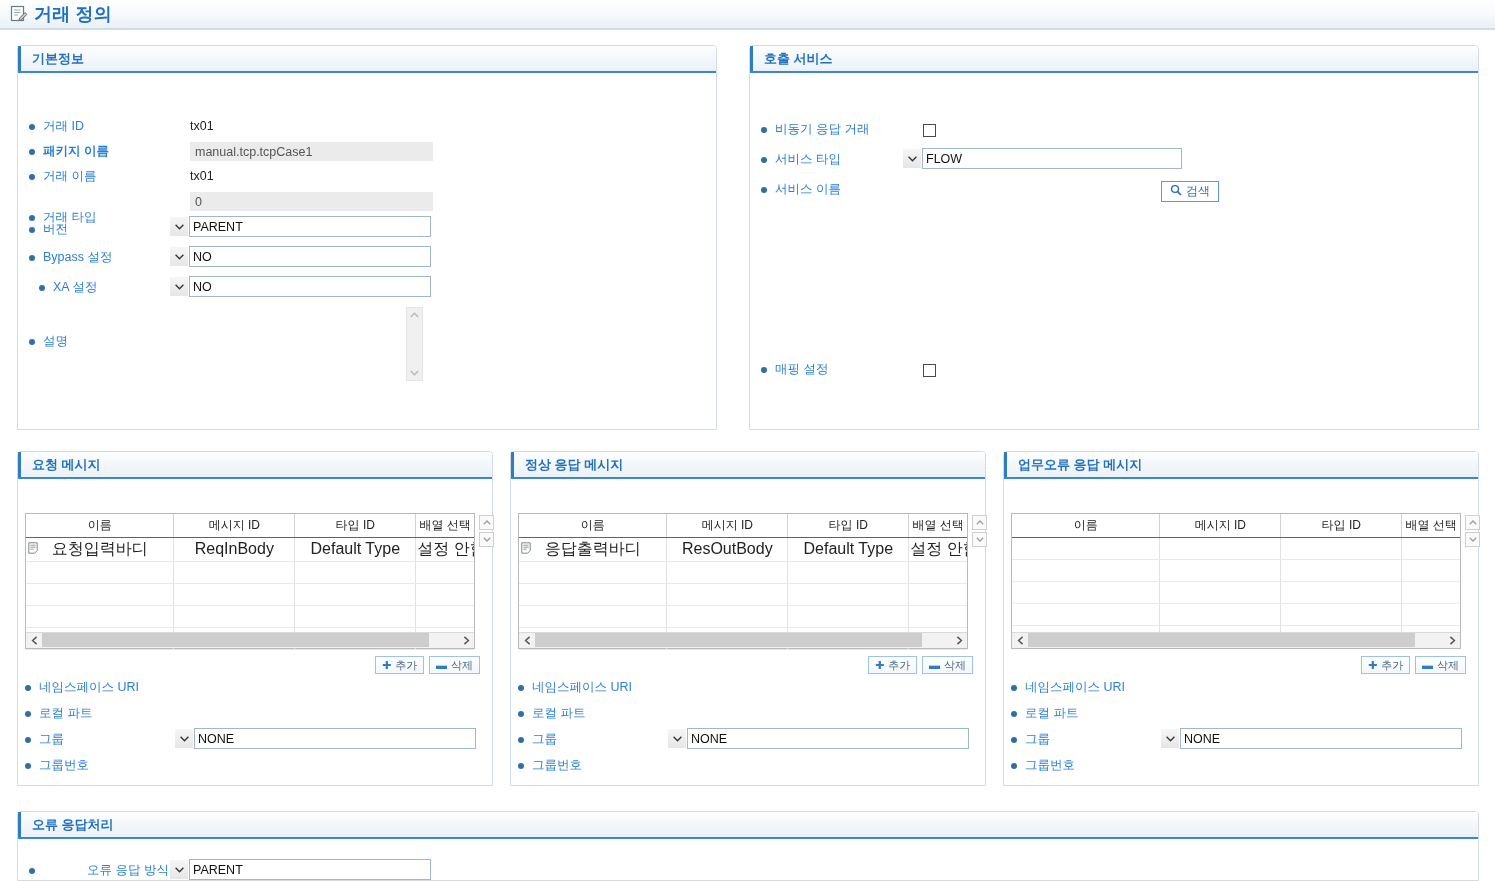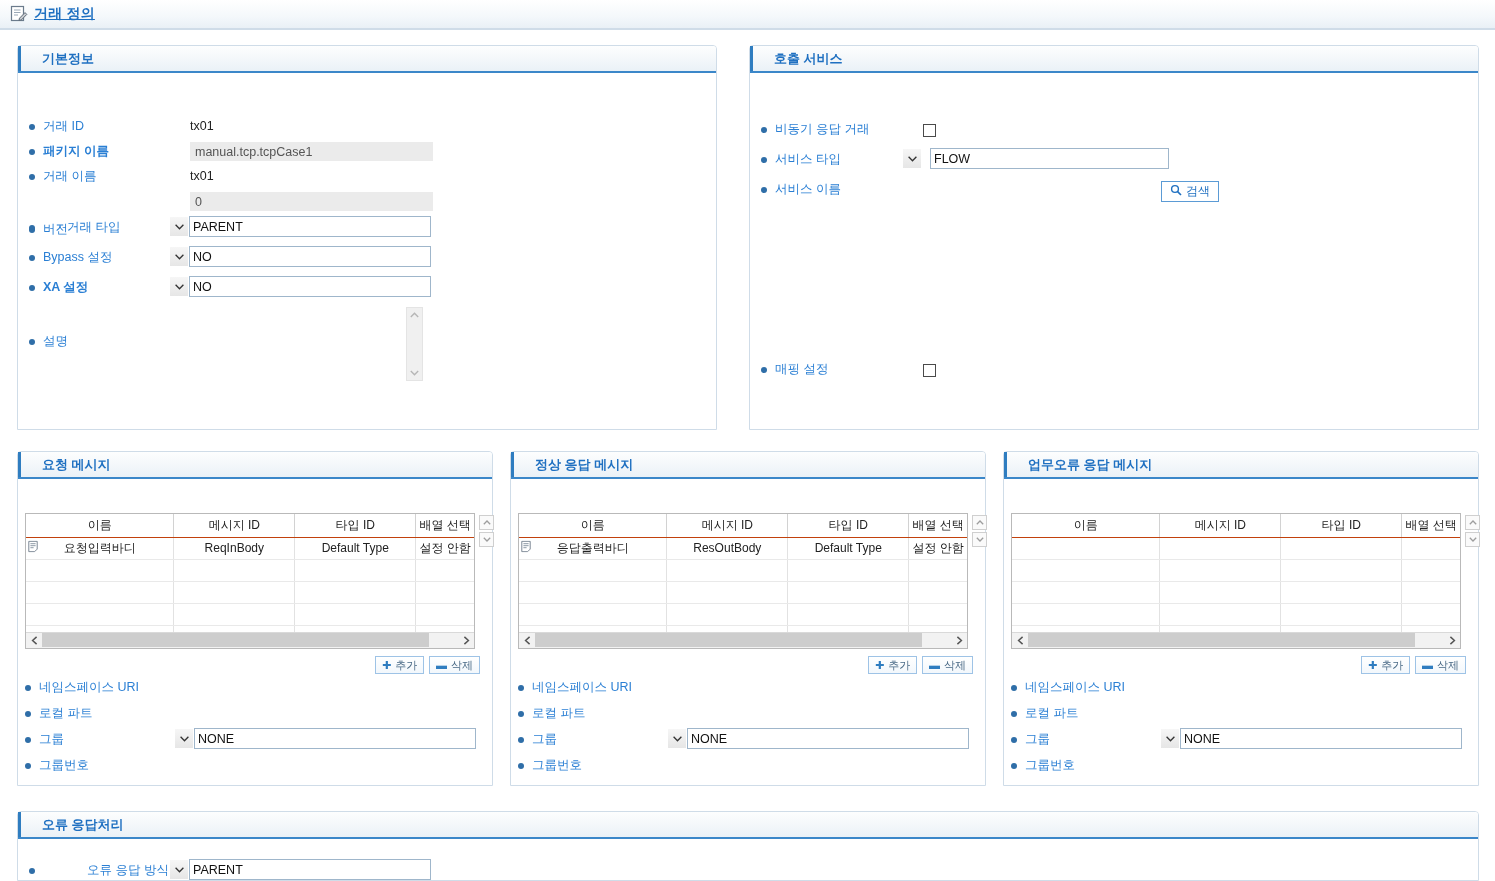--- a/index.html
+++ b/index.html
@@ -13,39 +13,39 @@
   .page { position: relative; width: 1495px; height: 881px; }
 
   
   .titlebar {
     position: absolute; left: 0; top: 0; width: 1495px; height: 30px;
     background: linear-gradient(to bottom, #ffffff 0%, #f4f8fb 60%, #e9f0f6 100%);
     border-bottom: 2px solid #cfdce8;
     display: flex; align-items: center; padding-left: 10px;
   }
   .title-text {
-    font-size: 14px; font-weight: bold; color: #1f70c1; letter-spacing: .2px; text-decoration: underline;
+    font-size: 18px; font-weight: bold; color: #1f70c1; letter-spacing: .2px;
   }
   .doc-edit-icon { width: 18px; height: 18px; margin-right: 6px; display:block; }
 
   
   .panel {
     position: absolute;
     border: 1px solid #cfdce8;
     border-radius: 4px 4px 0 0;
     background: #ffffff;
   }
   .panel-head {
     height: 27px;
     background: linear-gradient(to bottom, #fdfefe 0%, #f3f7fa 55%, #eaf1f7 100%);
     border-bottom: 2px solid #3b87c9;
     border-radius: 3px 3px 0 0;
     display: flex; align-items: center;
     position: relative;
-    padding-left: 24px;
+    padding-left: 14px;
   }
   .panel-head:before {
     content:""; position:absolute; left:0; top:0; bottom:0; width:3px;
     background:#2f7dc0;
   }
   .panel-title { font-size: 13px; font-weight: bold; color: #1f70c1; }
   .panel-body { position: relative; }
 
   
   .frow { position: absolute; display: flex; align-items: center; }
@@ -105,21 +105,21 @@
   
   .gridbox { position: absolute; border: 1px solid #b9b9b9; background:#fff; }
   table.grid { width: 100%; border-collapse: collapse; table-layout: fixed; }
   table.grid th {
     height: 23px; font-size: 12px; font-weight: normal; color: #222;
     background: #ffffff; border-right: 1px solid #d2d2d2;
     border-bottom: 1px solid #c2410c; text-align: center; overflow:hidden;
     white-space: nowrap;
   }
   table.grid td {
-    height: 22px; font-size: 12px; color: #222;
+    height: 22px; font-size: 16px; color: #222;
     border-right: 1px solid #e2e2e2; border-bottom: 1px solid #e9e9e9;
     text-align: center; overflow: hidden; white-space: nowrap;
   }
   table.grid th:last-child, table.grid td:last-child { border-right: none; }
   .rowicon-cell { position: relative; }
   .rowicon { position: absolute; left: 2px; top: 50%; transform: translateY(-50%); }
 
   .hscroll {
     position: absolute; height: 16px; left: 0; right: 0; bottom: 0;
     background: #f2f2f2; border-top: 1px solid #d9d9d9;
@@ -190,21 +190,21 @@
         <span class="flabel">거래 이름</span>
       </div>
       <span class="fval-static" style="left:172px; top:96px;">tx01</span>
 
       <div class="frow" style="left:11px; top:120px;margin-top:28px;">
         <span class="bullet"></span>
         <span class="flabel">버전</span>
       </div>
       <input class="txt" style="left: 172px; top: 119px; width: 243px;" readonly="" value="0">
 
-      <div class="frow" style="left:11px; top:146px;gap:24px;">
+      <div class="frow" style="left:11px; top:136px;">
         <span class="bullet"></span>
         <span class="flabel">거래 타입</span>
       </div>
       <div class="sel-wrap" style="left:171px; top:143px;">
         <select class="sel" style="left:0; top:0; width:242px;">
           <option>PARENT</option>
         </select>
         <span class="sel-arrow">
           <svg width="9" height="6" viewBox="0 0 9 6">
               <path d="M0.6 0.8 L4.5 4.8 L8.4 0.8" fill="none" stroke="#333" stroke-width="1.3"></path>
@@ -220,21 +220,21 @@
         <select class="sel" style="left:0; top:0; width:242px;">
           <option>NO</option>
         </select>
         <span class="sel-arrow">
           <svg width="9" height="6" viewBox="0 0 9 6">
               <path d="M0.6 0.8 L4.5 4.8 L8.4 0.8" fill="none" stroke="#333" stroke-width="1.3"></path>
             </svg>
         </span>
       </div>
 
-      <div class="frow" style="left:11px; top:206px;font-weight:bold;">
+      <div class="frow" style="left:21px; top:206px;">
         <span class="bullet"></span>
         <span class="flabel">XA 설정</span>
       </div>
       <div class="sel-wrap" style="left:171px; top:203px;">
         <select class="sel" style="left:0; top:0; width:242px;">
           <option>NO</option>
         </select>
         <span class="sel-arrow">
           <svg width="9" height="6" viewBox="0 0 9 6">
               <path d="M0.6 0.8 L4.5 4.8 L8.4 0.8" fill="none" stroke="#333" stroke-width="1.3"></path>
@@ -273,21 +273,21 @@
         <span class="bullet"></span>
         <span class="flabel">비동기 응답 거래</span>
       </div>
       <div class="chk" style="left:173px; top:51px;"></div>
 
       <div class="frow" style="left:11px; top:78px;">
         <span class="bullet"></span>
         <span class="flabel">서비스 타입</span>
       </div>
       <div class="sel-wrap" style="left:172px; top:75px;">
-        <select class="sel" style="left:0; top:0; width:239px;margin-left:8px;">
+        <select class="sel" style="left:0; top:0; width:260px;">
           <option>FLOW</option>
         </select>
         <span class="sel-arrow">
           <svg width="9" height="6" viewBox="0 0 9 6">
               <path d="M0.6 0.8 L4.5 4.8 L8.4 0.8" fill="none" stroke="#333" stroke-width="1.3"></path>
             </svg>
         </span>
       </div>
 
       <div class="frow" style="left:11px; top:108px;">

